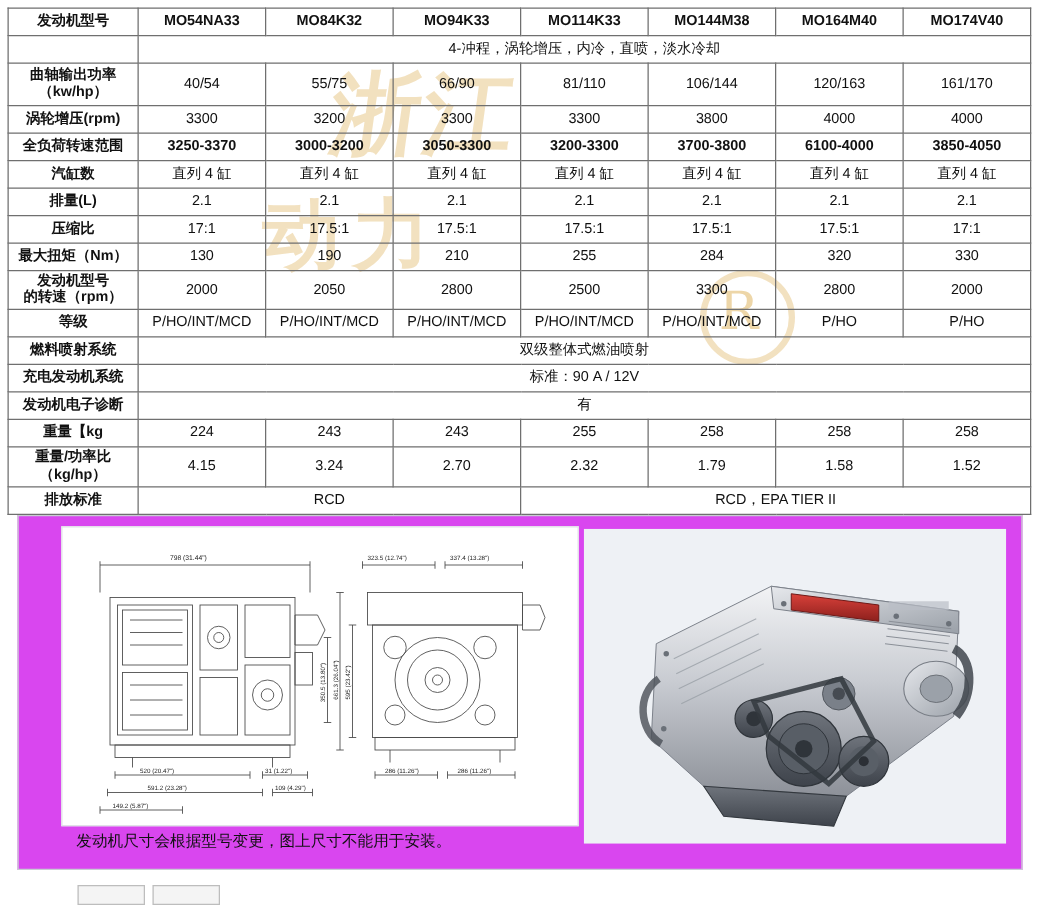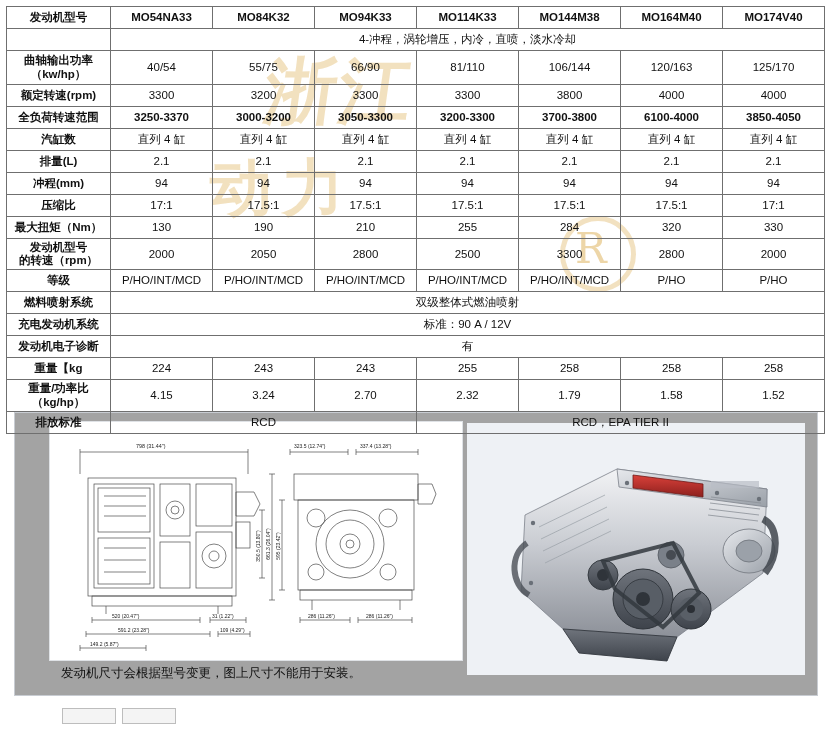--- a/index.html
+++ b/index.html
@@ -106,21 +106,21 @@
     opacity: 0.75;
     font-family: "DejaVu Serif", serif;
   }
   
   #figure-panel {
     position: absolute;
     left: 14px;
     top: 412px;
     width: 802px;
     height: 282px;
-    background: #a3a3a3;
+    background: #d946ef;
     border: 1px solid #c8ccd2;
   }
   #drawing-bg {
     position: absolute;
     left: 34px;
     top: 8px;
     width: 412px;
     height: 238px;
     background: #ffffff;
     border: 1px solid #dfe2e6;
@@ -204,25 +204,25 @@
         <td class="rowhdr">
           <div>曲轴输出功率</div>
           <div>（kw/hp）</div>
         </td>
         <td>40/54</td>
         <td>55/75</td>
         <td>66/90</td>
         <td>81/110</td>
         <td>106/144</td>
         <td>120/163</td>
-        <td>125/170</td>
-      </tr>
-
-      <tr>
-        <td class="rowhdr">额定转速(rpm)</td>
+        <td>161/170</td>
+      </tr>
+
+      <tr>
+        <td class="rowhdr">涡轮增压(rpm)</td>
         <td>3300</td>
         <td>3200</td>
         <td>3300</td>
         <td>3300</td>
         <td>3800</td>
         <td>4000</td>
         <td>4000</td>
       </tr>
 
       <tr>
@@ -252,30 +252,20 @@
         <td>2.1</td>
         <td>2.1</td>
         <td>2.1</td>
         <td>2.1</td>
         <td>2.1</td>
         <td>2.1</td>
         <td>2.1</td>
       </tr>
 
 
-      <tr>
-        <td class="rowhdr">冲程(mm)</td>
-        <td>94</td>
-        <td>94</td>
-        <td>94</td>
-        <td>94</td>
-        <td>94</td>
-        <td>94</td>
-        <td>94</td>
-      </tr>
 
       <tr>
         <td class="rowhdr">压缩比</td>
         <td>17:1</td>
         <td>17.5:1</td>
         <td>17.5:1</td>
         <td>17.5:1</td>
         <td>17.5:1</td>
         <td>17.5:1</td>
         <td>17:1</td>

